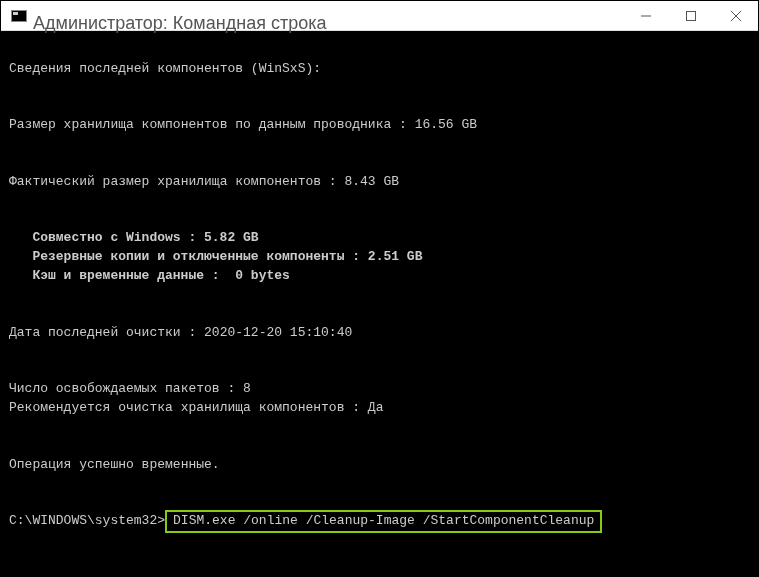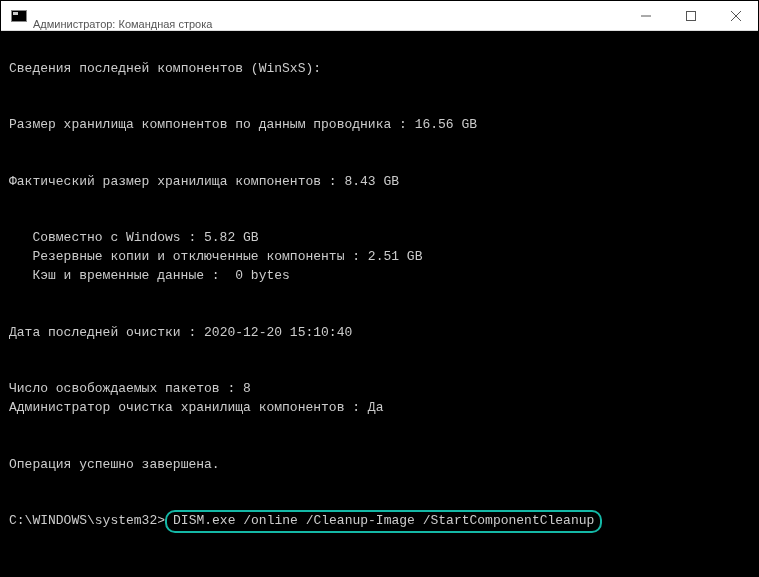--- a/index.html
+++ b/index.html
@@ -27,21 +27,21 @@
     border: 1px solid #888;
   }
   .titlebar .app-icon::before {
     content: "";
     position: absolute;
     top: 1px; left: 1px;
     width: 5px; height: 3px;
     background: #ccc;
   }
   .titlebar .title {
-    font-size: 11px;
+    font-size: 18px;
     color: #555;
     flex: 1;
     margin-top: 16px;
   }
   .win-controls {
     display: flex;
     height: 100%;
   }
   .win-btn {
     width: 45px;
@@ -56,25 +56,25 @@
     background: #000;
     color: #ccc;
     font-family: Consolas, "Courier New", monospace;
     font-size: 13px;
     line-height: 1.45;
     padding: 10px 8px 8px 8px;
     height: calc(100% - 30px);
     white-space: pre;
     overflow: hidden;
   }
-  .indent { padding-left: 3ch; display: inline-block; }
+  .indent { padding-left: 3ch; display: inline-block; font-weight: bold; }
   .hl-wrap {
     display: inline-block;
-    border: 2px solid #14b8a6;
-    border-radius: 10px;
+    border: 2px solid #84cc16;
+    border-radius: 0;
     padding: 0 6px;
     margin: -2px 0;
   }
   .prompt-line { display: block; }
   .blank { height: 1.45em; }
 </style>
 </head>
 <body>
 
 <div class="titlebar">
@@ -107,23 +107,23 @@
 <div class="blank"></div>
 <span>Фактический размер хранилища компонентов : 8.43 GB</span>
 <div class="blank"></div>
 <span class="indent">Совместно с Windows : 5.82 GB</span>
 <span class="indent">Резервные копии и отключенные компоненты : 2.51 GB</span>
 <span class="indent">Кэш и временные данные :  0 bytes</span>
 <div class="blank"></div>
 <span>Дата последней очистки : 2020-12-20 15:10:40</span>
 <div class="blank"></div>
 <span>Число освобождаемых пакетов : 8</span>
-<span>Администратор очистка хранилища компонентов : Да</span>
+<span>Рекомендуется очистка хранилища компонентов : Да</span>
 <div class="blank"></div>
-<span>Операция успешно завершена.</span>
+<span>Операция успешно временные.</span>
 <div class="blank"></div>
 <span class="prompt-line"><span>C:\WINDOWS\system32&gt;</span><span class="hl-wrap">DISM.exe /online /Cleanup-Image /StartComponentCleanup</span></span>
 <div class="blank"></div>
 
 
 
 
 
 
 

